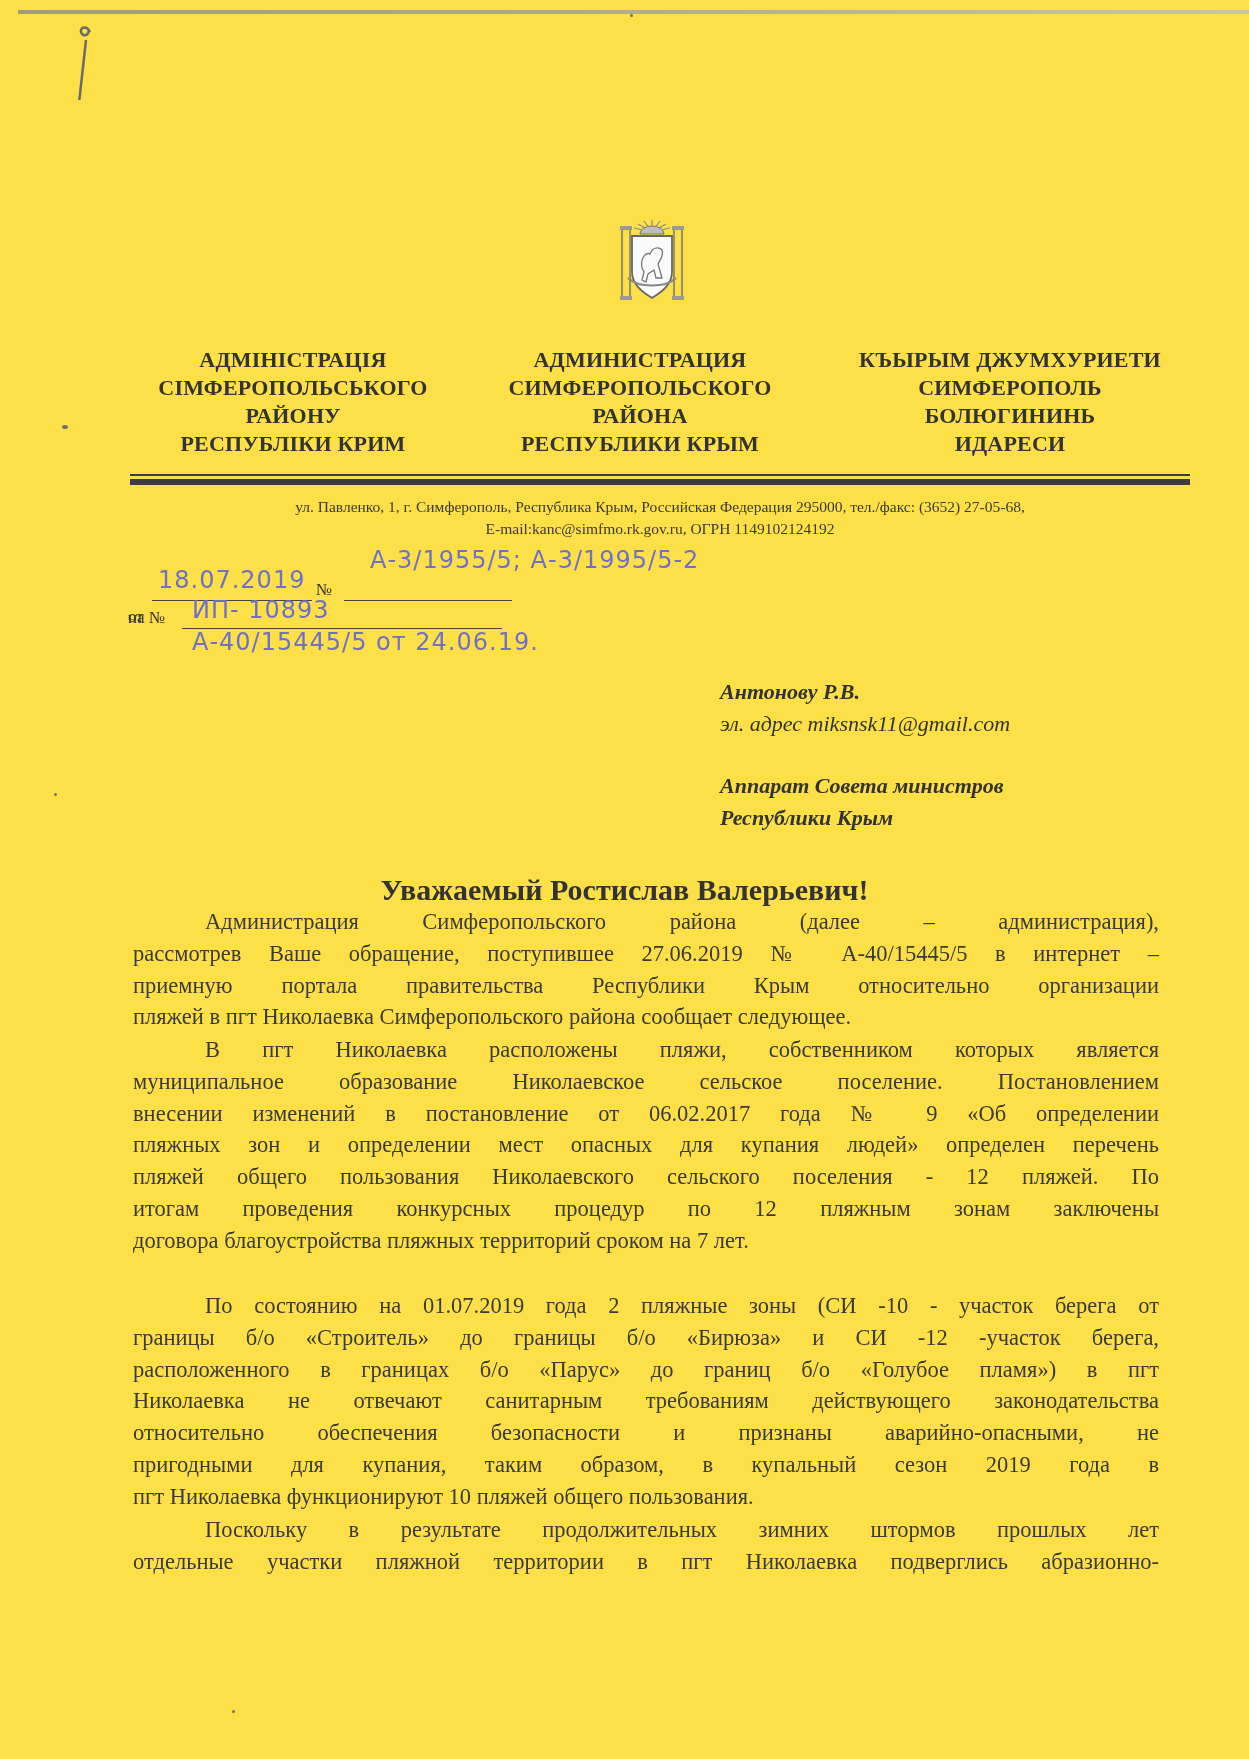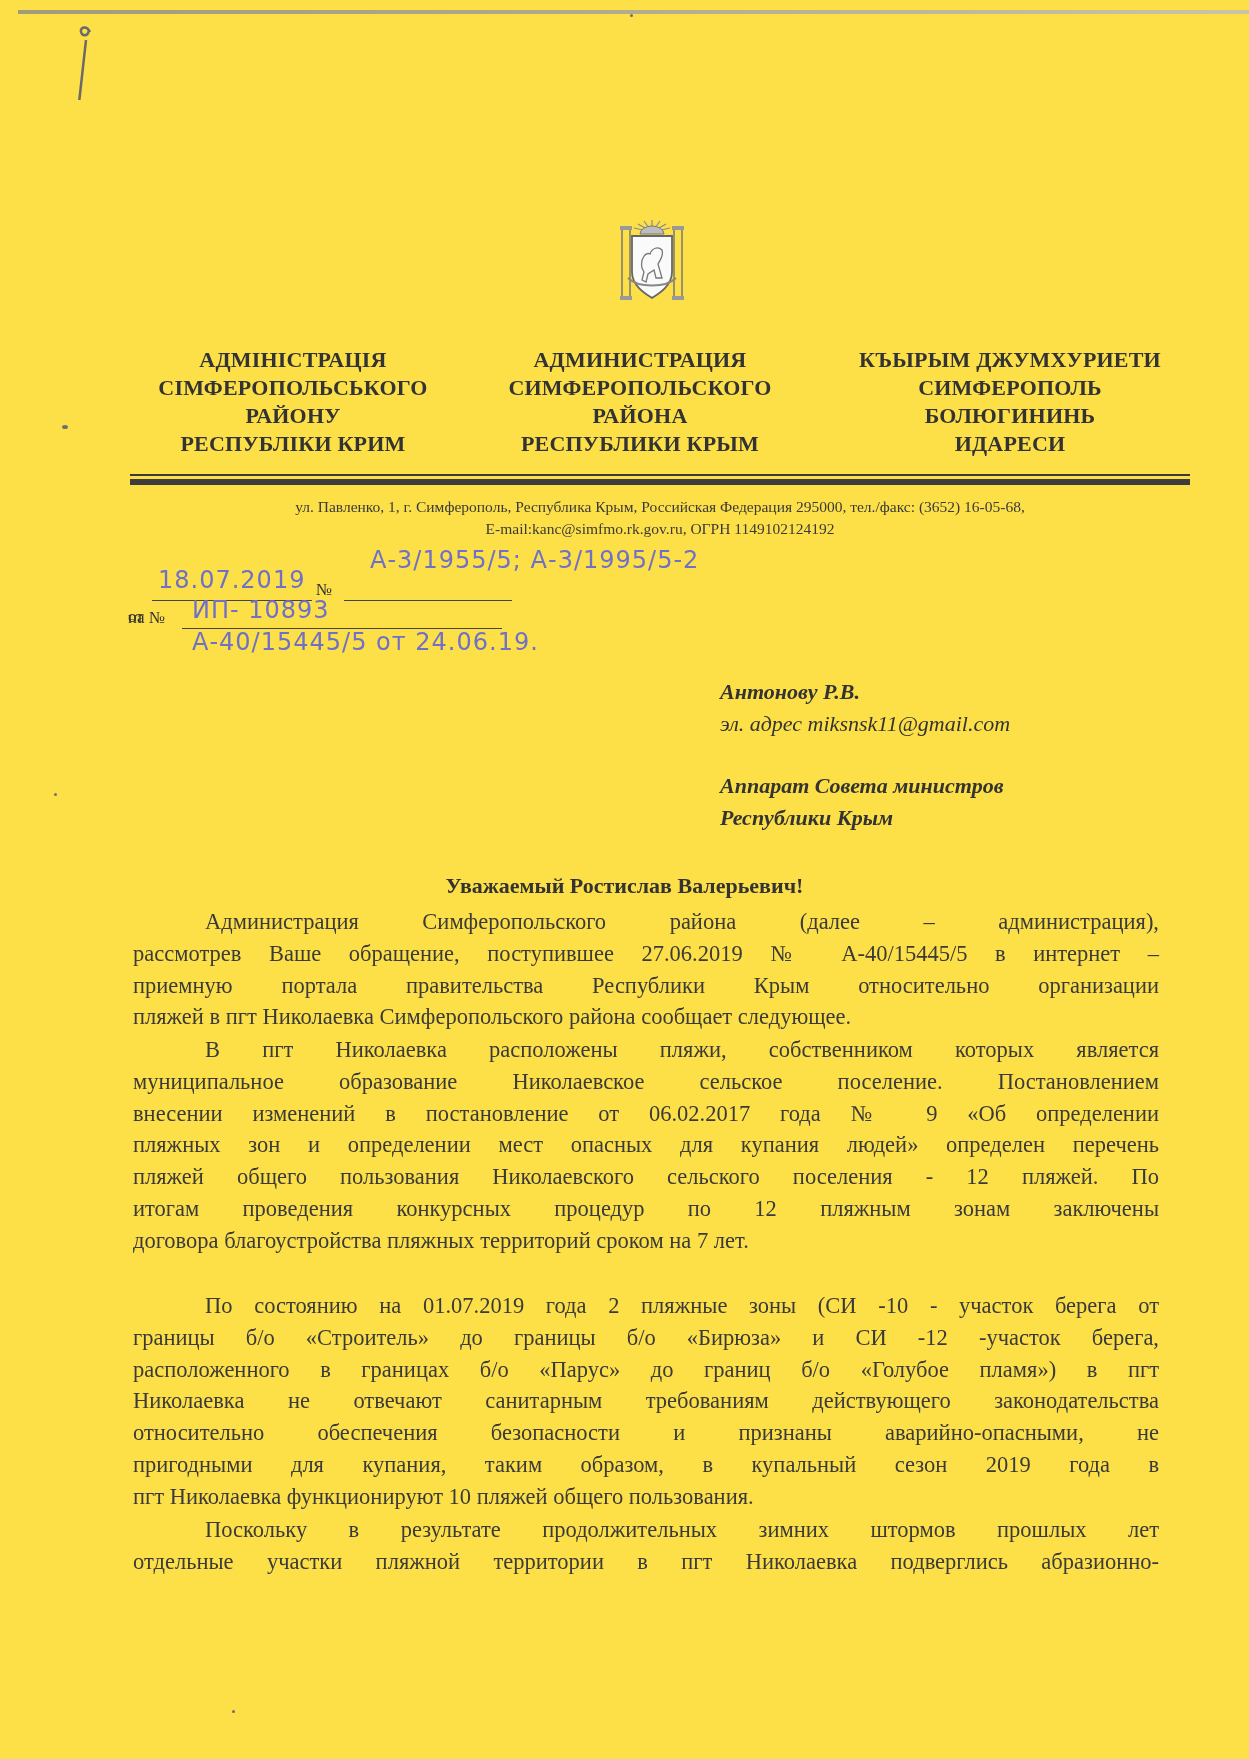--- a/index.html
+++ b/index.html
@@ -124,21 +124,21 @@
       font-style: italic;
     }
     .recipient .bold { font-weight: bold; }
 
     .salutation {
       position: absolute;
       left: 0; top: 873px;
       width: 1249px;
       text-align: center;
       font-weight: bold;
-      font-size: 22px;
+      font-size: 30px;
       color: #333;
     }
 
     
     .body-text {
       position: absolute;
       left: 133px;
       width: 1026px;
       font-size: 22.5px;
       line-height: 31.8px;
@@ -217,21 +217,21 @@
     <div>АДМИНИСТРАЦИЯ</div>
     <div>СИМФЕРОПОЛЬСКОГО</div>
     <div>РАЙОНА</div>
     <div>РЕСПУБЛИКИ КРЫМ</div>
   </div>
 
   <div class="rule-thin"></div>
   <div class="rule-thick"></div>
 
   <div class="address">
-    <div>ул. Павленко, 1, г. Симферополь, Республика Крым, Российская Федерация  295000, тел./факс: (3652) 16-05-68,</div>
+    <div>ул. Павленко, 1, г. Симферополь, Республика Крым, Российская Федерация  295000, тел./факс: (3652) 27-05-68,</div>
     <div>E-mail:kanc@simfmo.rk.gov.ru, ОГРН 1149102124192</div>
   </div>
 
   <div class="ref r1">от</div>
   <div class="ref-line" style="left:152px; top:600px; width:160px;"></div>
   <div class="hand" style="left:158px; top:566px;">18.07.2019</div>
   <div class="ref" style="left:316px; top:580px;">№</div>
   <div class="ref-line" style="left:344px; top:600px; width:168px;"></div>
   <div class="hand" style="left:370px; top:546px;">А-3/1955/5; А-3/1995/5-2</div>
 

